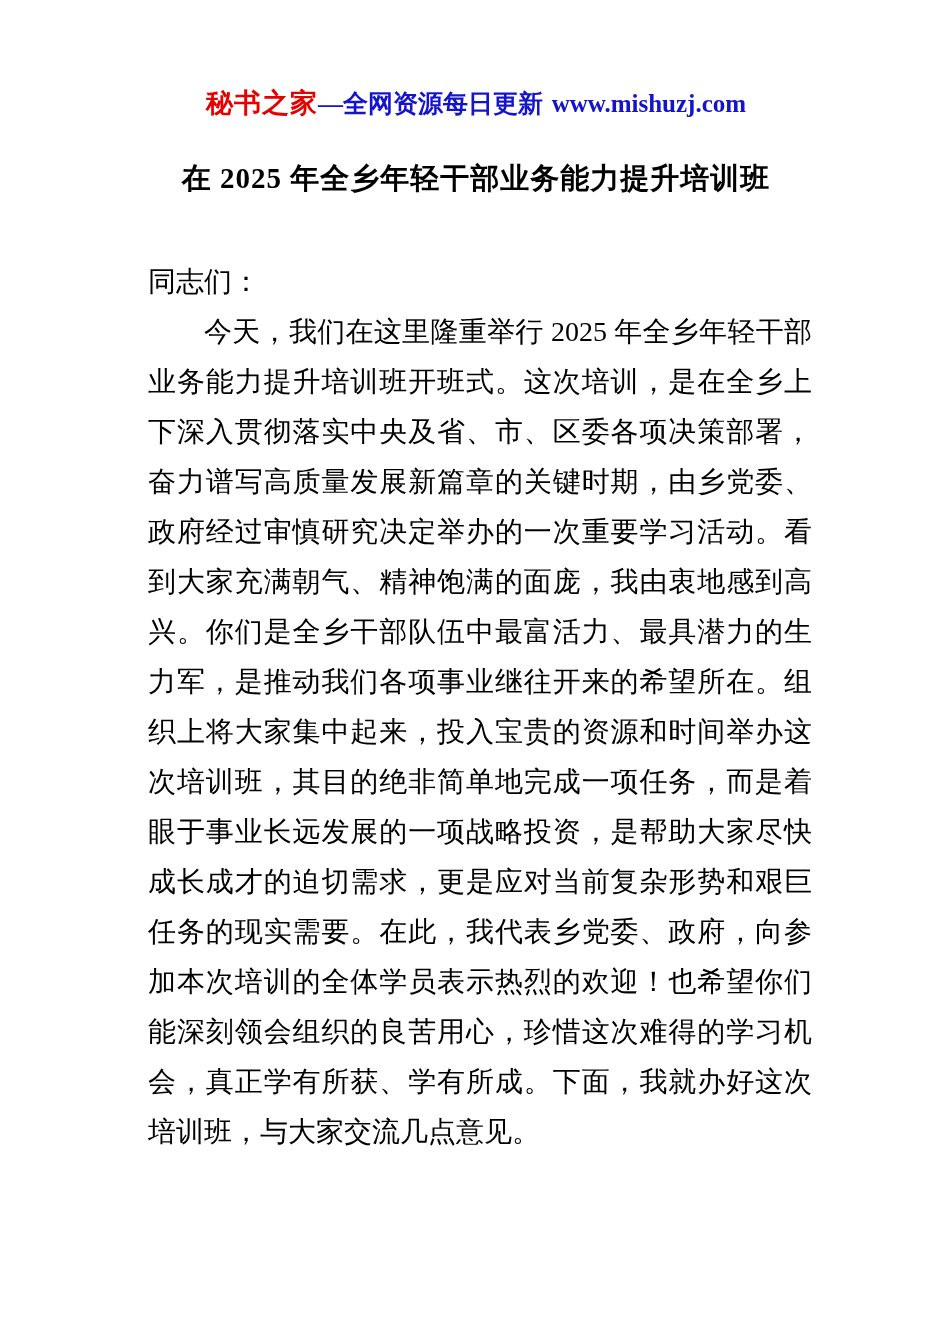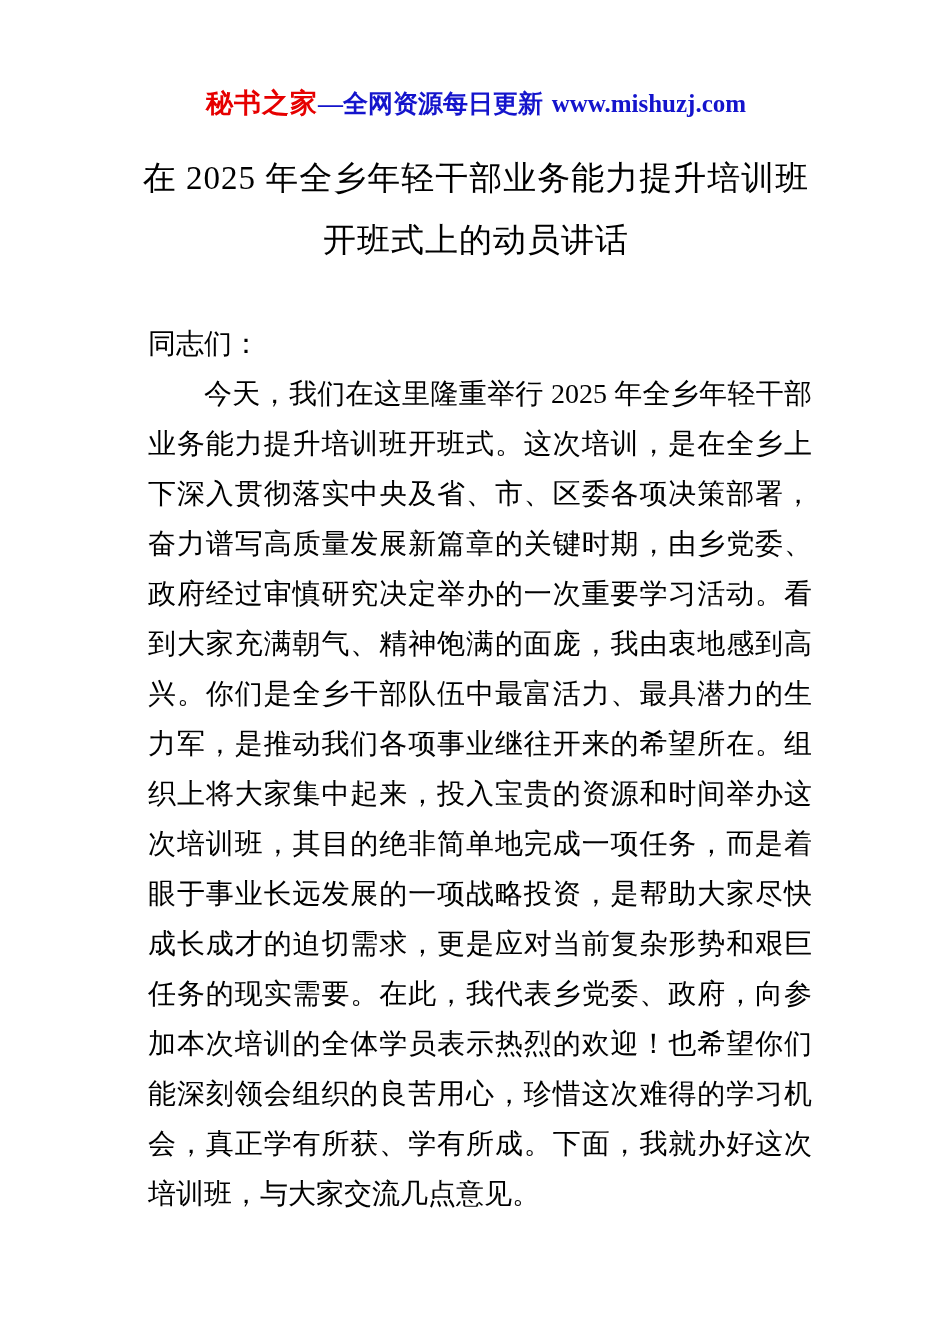--- a/index.html
+++ b/index.html
@@ -34,22 +34,22 @@
   }
   .url {
     color: #1414cc;
     margin-left: 0.35em;
     text-decoration: none;
     cursor: pointer;
   }
   .doc-title {
     margin-top: 26px;
     text-align: center;
-    font-size: 33px;
-    font-weight: normal;
+    font-size: 29px;
+    font-weight: bold;
     line-height: 62px;
     letter-spacing: 1px;
   }
   .doc-body {
     margin-top: 48px;
     font-size: 28px;
     line-height: 50px;
     text-align: justify;
     text-justify: inter-ideograph;
     margin-left: 8px;
@@ -65,21 +65,20 @@
 <body>
 
 <div class="page">
 
   <div class="site-header">
     <span class="brand">秘书之家</span><span class="tagline">—全网资源每日更新</span><a class="url">www.mishuzj.com</a>
   </div>
 
   <h1 class="doc-title">
     <span>在 2025 年全乡年轻干部业务能力提升培训班</span><br>
-    <span>开班式上的动员讲话</span>
   </h1>
 
   <div class="doc-body">
     <p class="salutation">同志们：</p>
     <p class="para">今天，我们在这里隆重举行 2025 年全乡年轻干部业务能力提升培训班开班式。这次培训，是在全乡上下深入贯彻落实中央及省、市、区委各项决策部署，奋力谱写高质量发展新篇章的关键时期，由乡党委、政府经过审慎研究决定举办的一次重要学习活动。看到大家充满朝气、精神饱满的面庞，我由衷地感到高兴。你们是全乡干部队伍中最富活力、最具潜力的生力军，是推动我们各项事业继往开来的希望所在。组织上将大家集中起来，投入宝贵的资源和时间举办这次培训班，其目的绝非简单地完成一项任务，而是着眼于事业长远发展的一项战略投资，是帮助大家尽快成长成才的迫切需求，更是应对当前复杂形势和艰巨任务的现实需要。在此，我代表乡党委、政府，向参加本次培训的全体学员表示热烈的欢迎！也希望你们能深刻领会组织的良苦用心，珍惜这次难得的学习机会，真正学有所获、学有所成。下面，我就办好这次培训班，与大家交流几点意见。</p>
   </div>
 
 </div>
 
 </body></html>

